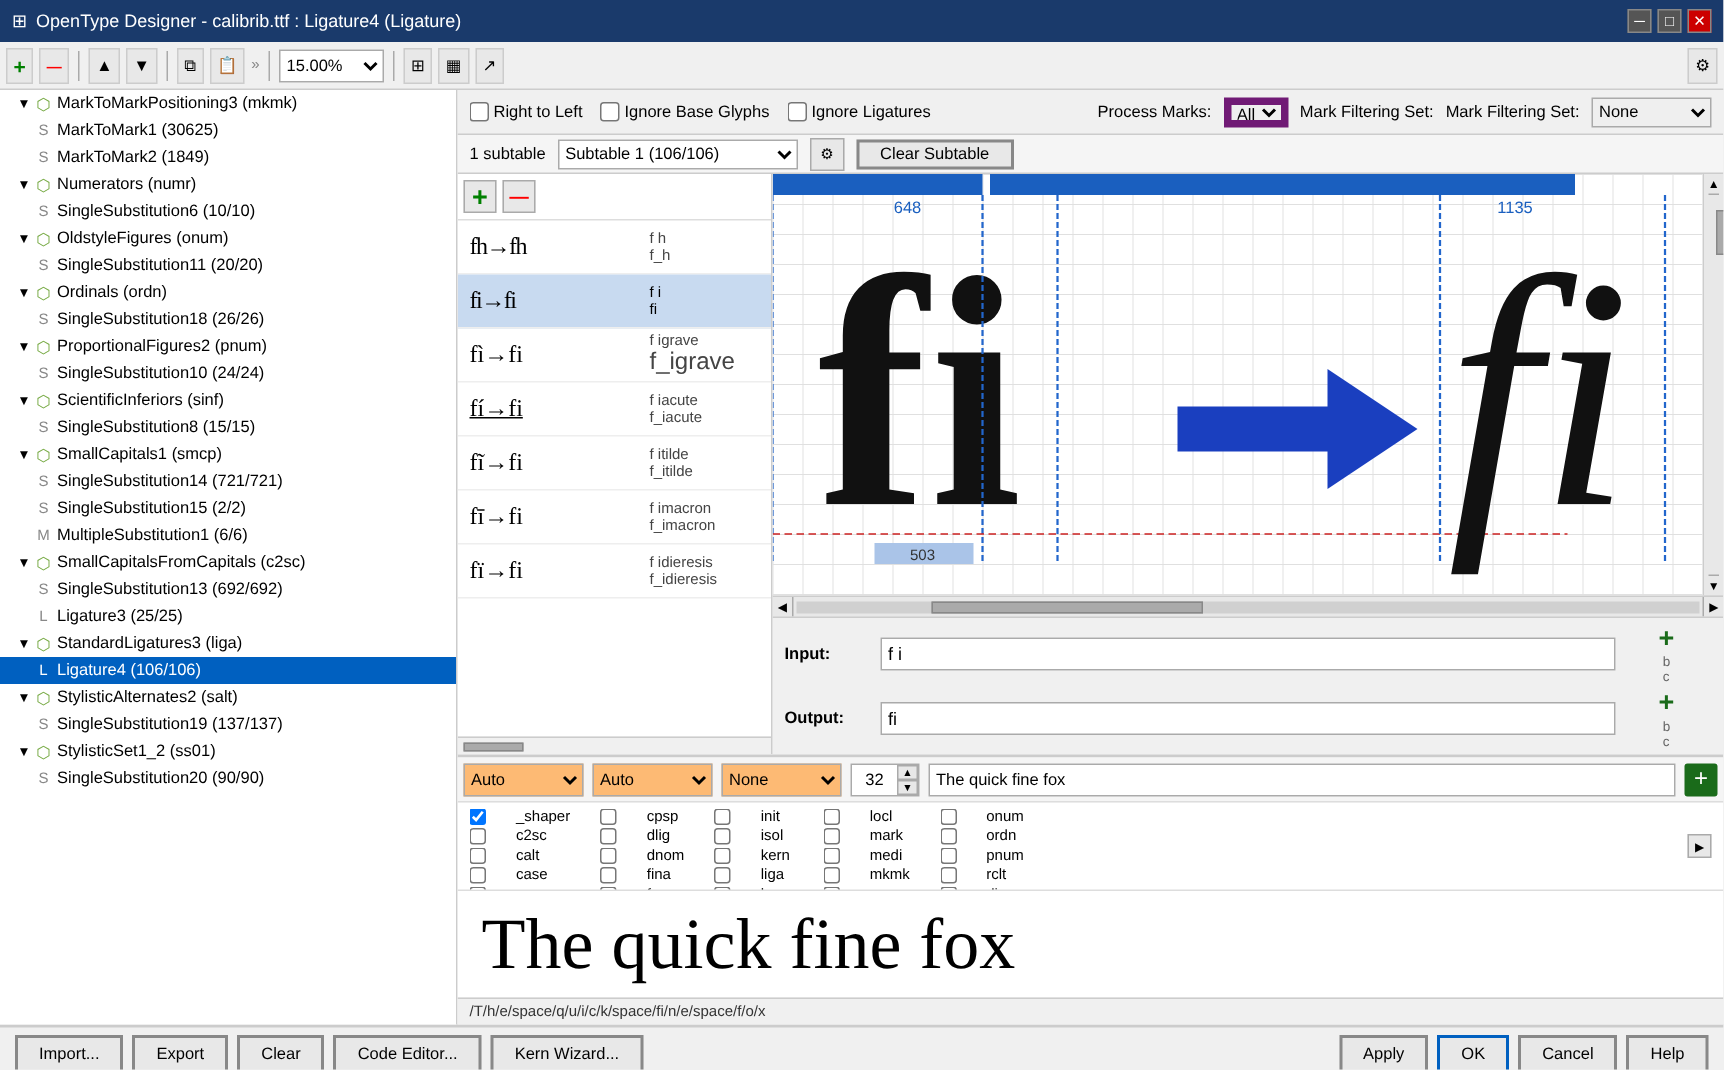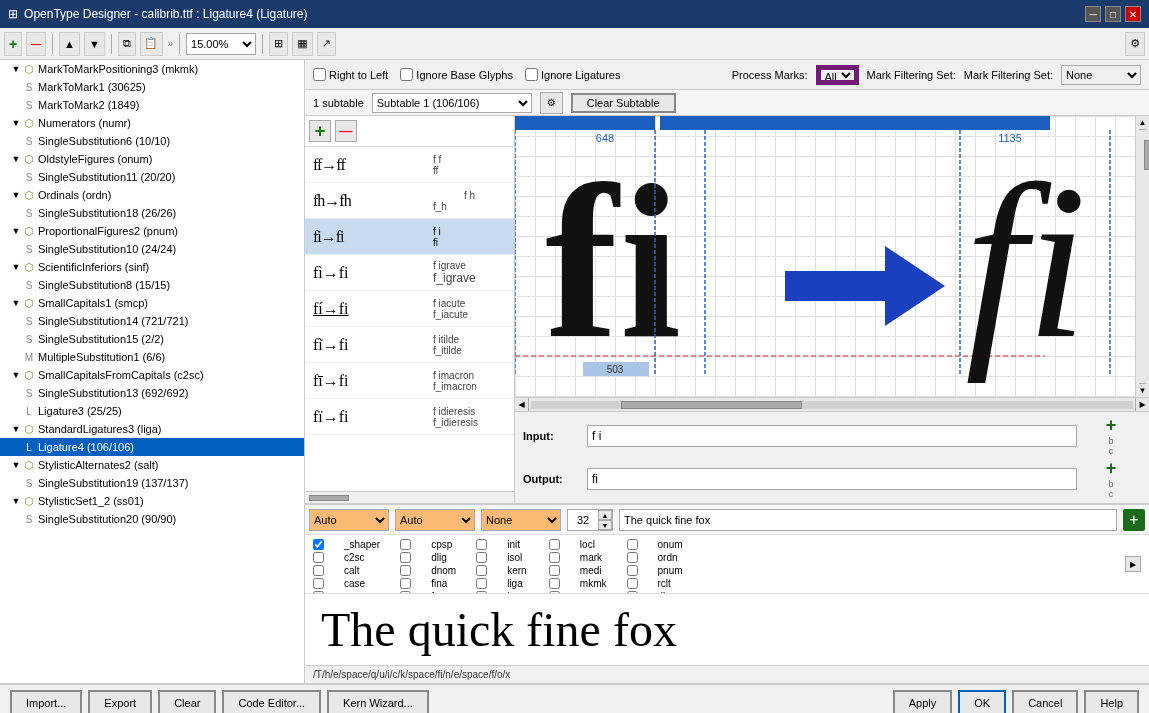--- a/index.html
+++ b/index.html
@@ -395,57 +395,48 @@
 
     <div class="content-area">
 
       <div class="ligature-list-panel">
         <div class="list-toolbar">
           <button class="list-btn" style="color:green;font-size:18px;">+</button>
           <button class="list-btn" style="color:red;font-size:18px;">─</button>
         </div>
         <div class="lig-list">
 
-          <div class="lig-item">
-            <div style="min-width:120px;">
-              <div style="font-size:16px;font-family:serif;letter-spacing:-1px;">ff→ff</div>
-            </div>
-            <div>
-              <div style="font-size:10px;color:#444;">f f</div>
-              <div style="font-size:10px;color:#444;">ff</div>
-            </div>
-          </div>
 
           <div class="lig-item">
             <div style="min-width:120px;">
               <div style="font-size:16px;font-family:serif;letter-spacing:-1px;">fh→fh</div>
             </div>
             <div>
-              <div style="font-size:10px;color:#444;margin-left:31px;">f h</div>
+              <div style="font-size:10px;color:#444;">f h</div>
               <div style="font-size:10px;color:#444;">f_h</div>
             </div>
           </div>
 
           <div class="lig-item selected">
             <div style="min-width:120px;">
               <div style="font-size:16px;font-family:serif;letter-spacing:-1px;">fi→fi</div>
             </div>
             <div>
               <div style="font-size:10px;">f i</div>
               <div style="font-size:10px;">fi</div>
             </div>
           </div>
 
           <div class="lig-item">
             <div style="min-width:120px;">
               <div style="font-size:16px;font-family:serif;">fì→fi</div>
             </div>
             <div>
               <div style="font-size:10px;color:#444;">f igrave</div>
-              <div style="font-size:12px;color:#444;">f_igrave</div>
+              <div style="font-size:16px;color:#444;">f_igrave</div>
             </div>
           </div>
 
           <div class="lig-item">
             <div style="min-width:120px;">
               <div style="font-size:16px;font-family:serif;text-decoration:underline;">fí→fi</div>
             </div>
             <div>
               <div style="font-size:10px;color:#444;">f iacute</div>
               <div style="font-size:10px;color:#444;">f_iacute</div>

